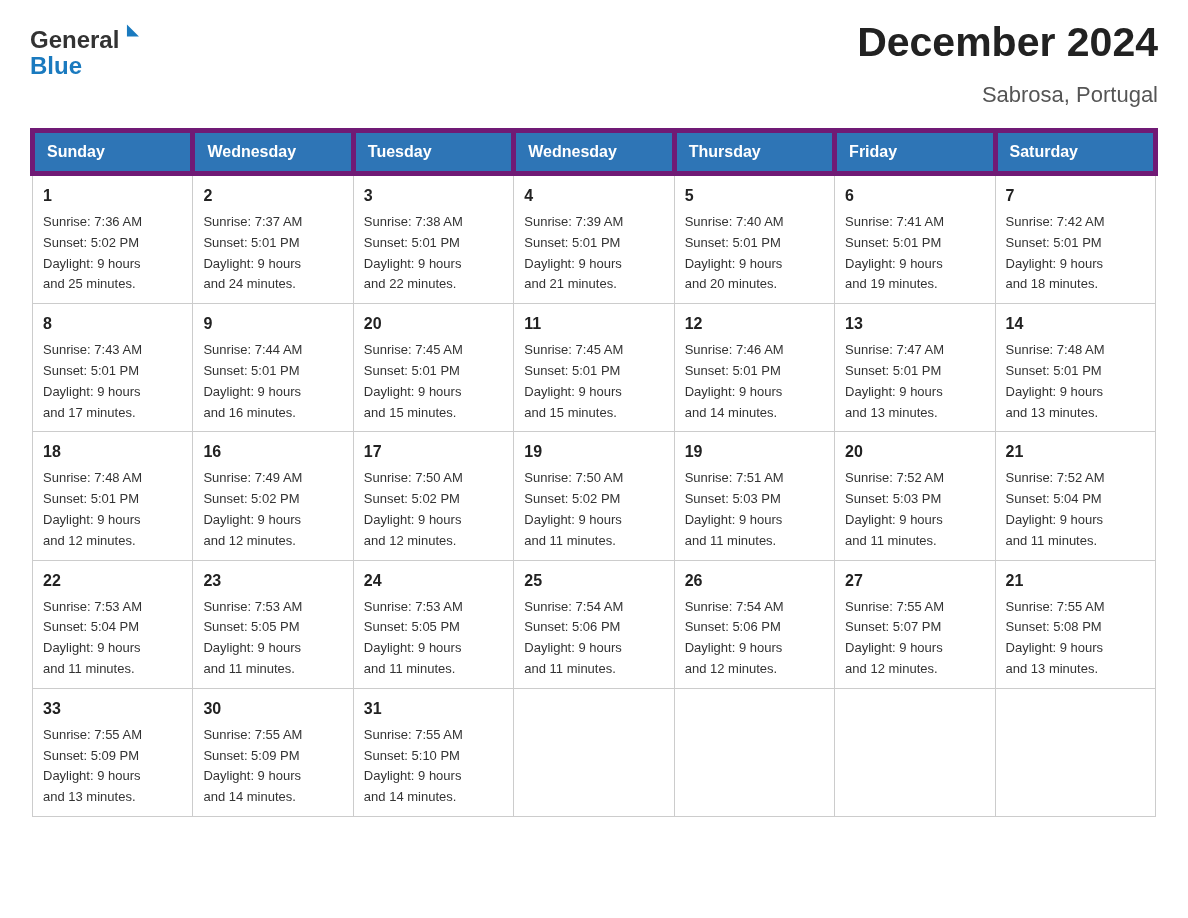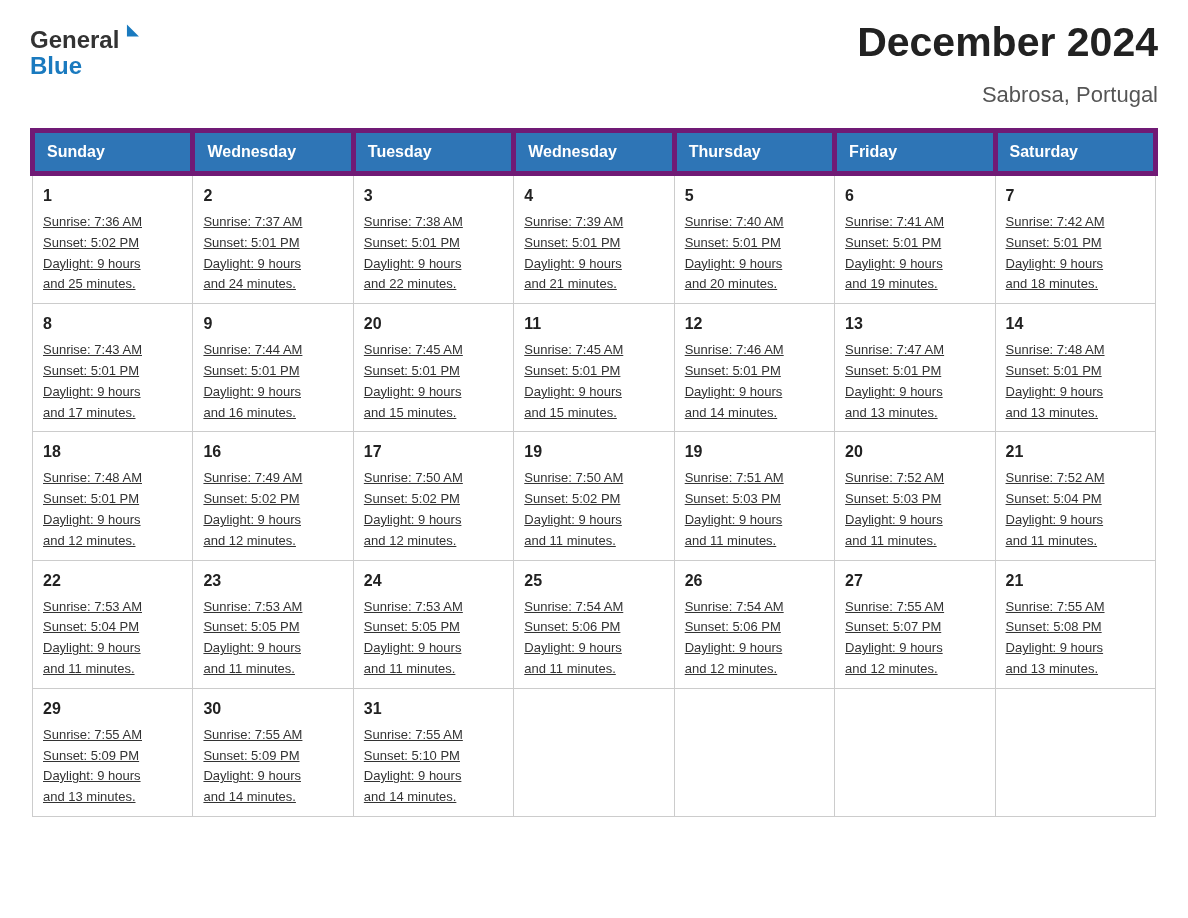--- a/index.html
+++ b/index.html
@@ -78,21 +78,20 @@
       font-weight: bold;
       color: #222;
       display: block;
       margin-bottom: 4px;
     }
 
     .day-info {
       color: #333;
       font-size: 13px;
       line-height: 1.6;
-      text-decoration: underline;
     }
 
     .empty-cell {
       background: #fff;
     }
 
     .logo-svg {
       width: 120px;
       height: 60px;
     }
@@ -242,21 +241,21 @@
           <span class="day-number">27</span>
           <div class="day-info">Sunrise: 7:55 AM<br>Sunset: 5:07 PM<br>Daylight: 9 hours<br>and 12 minutes.</div>
         </td>
         <td>
           <span class="day-number">21</span>
           <div class="day-info">Sunrise: 7:55 AM<br>Sunset: 5:08 PM<br>Daylight: 9 hours<br>and 13 minutes.</div>
         </td>
       </tr>
       <tr>
         <td>
-          <span class="day-number">29</span>
+          <span class="day-number">33</span>
           <div class="day-info">Sunrise: 7:55 AM<br>Sunset: 5:09 PM<br>Daylight: 9 hours<br>and 13 minutes.</div>
         </td>
         <td>
           <span class="day-number">30</span>
           <div class="day-info">Sunrise: 7:55 AM<br>Sunset: 5:09 PM<br>Daylight: 9 hours<br>and 14 minutes.</div>
         </td>
         <td>
           <span class="day-number">31</span>
           <div class="day-info">Sunrise: 7:55 AM<br>Sunset: 5:10 PM<br>Daylight: 9 hours<br>and 14 minutes.</div>
         </td>

